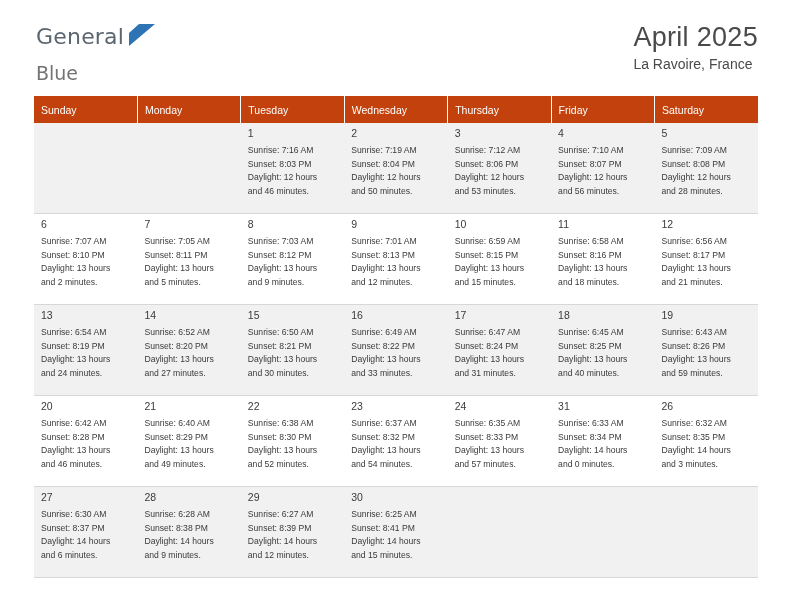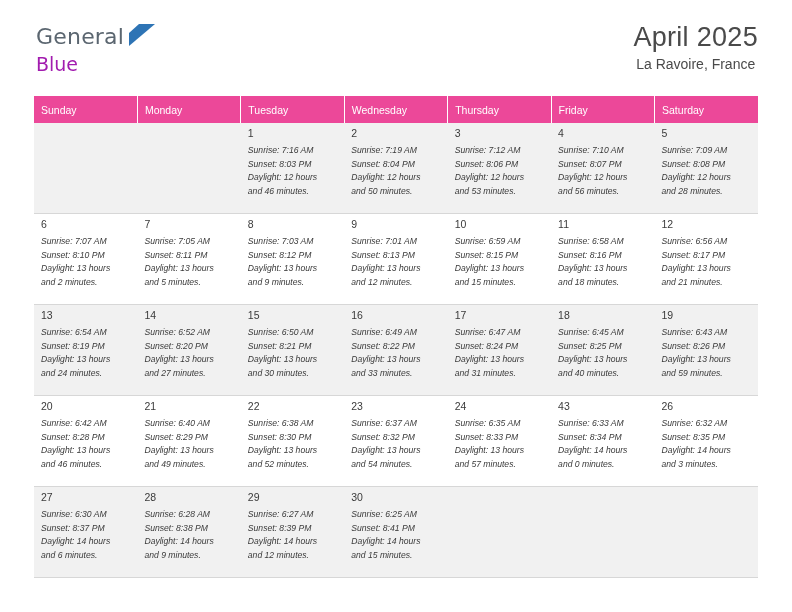--- a/index.html
+++ b/index.html
@@ -35,22 +35,22 @@
   }
   .logo-general {
     font-size: 22px;
     color: #5b6670;
     letter-spacing: 0.2px;
     font-family: "DejaVu Sans", sans-serif;
   }
   .logo-blue {
     display: block;
     font-size: 19px;
-    color: #a21caf;
-    margin-top: 7px;
+    color: #737373;
+    margin-top: 16px;
     font-family: "DejaVu Sans", sans-serif;
   }
   .logo-flag {
     position: absolute;
     left: 93px;
     top: -2px;
     width: 0;
     height: 0;
     border-left: 26px solid #2e74b5;
     border-bottom: 22px solid transparent;
@@ -61,41 +61,41 @@
     top: -2px;
     width: 0;
     height: 0;
     border-left: 10px solid #ffffff;
     border-bottom: 9px solid transparent;
   }
   .title-wrap {
     position: absolute;
     right: 0;
     top: 22px;
-    text-align: center;
+    text-align: left;
   }
   .title {
     font-size: 27px;
     color: #4a4a4a;
     font-weight: normal;
     letter-spacing: 0.3px;
   }
   .subtitle {
     margin-top: 3px;
     font-size: 14px;
     color: #4a4a4a;
   }
   
   .calendar {
     width: 724px;
     border-collapse: collapse;
     table-layout: fixed;
   }
   .calendar th {
-    background: #ec4899;
+    background: #c2410c;
     color: #ffffff;
     font-size: 10.5px;
     font-weight: normal;
     text-align: left;
     padding: 6px 0 6px 7px;
     height: 15px;
     border-right: 1px solid #ffffff;
   }
   .calendar th:last-child { border-right: none; }
   .calendar td {
@@ -109,21 +109,20 @@
   .daynum {
     font-size: 10.5px;
     color: #3a3a3a;
     margin-bottom: 4px;
     line-height: 1.2;
   }
   .info {
     font-size: 8.6px;
     color: #3a3a3a;
     line-height: 1.62;
-    font-style: italic;
   }
   .info div { white-space: nowrap; }
   td.empty .info, td.empty .daynum { visibility: hidden; }
 </style>
 </head>
 <body>
 
 <div class="page">
 
   <div class="header">
@@ -377,21 +376,21 @@
           <td>
             <div class="daynum">24</div>
             <div class="info">
               <div>Sunrise: 6:35 AM</div>
               <div>Sunset: 8:33 PM</div>
               <div>Daylight: 13 hours</div>
               <div>and 57 minutes.</div>
             </div>
           </td>
           <td>
-            <div class="daynum">43</div>
+            <div class="daynum">31</div>
             <div class="info">
               <div>Sunrise: 6:33 AM</div>
               <div>Sunset: 8:34 PM</div>
               <div>Daylight: 14 hours</div>
               <div>and 0 minutes.</div>
             </div>
           </td>
           <td>
             <div class="daynum">26</div>
             <div class="info">

